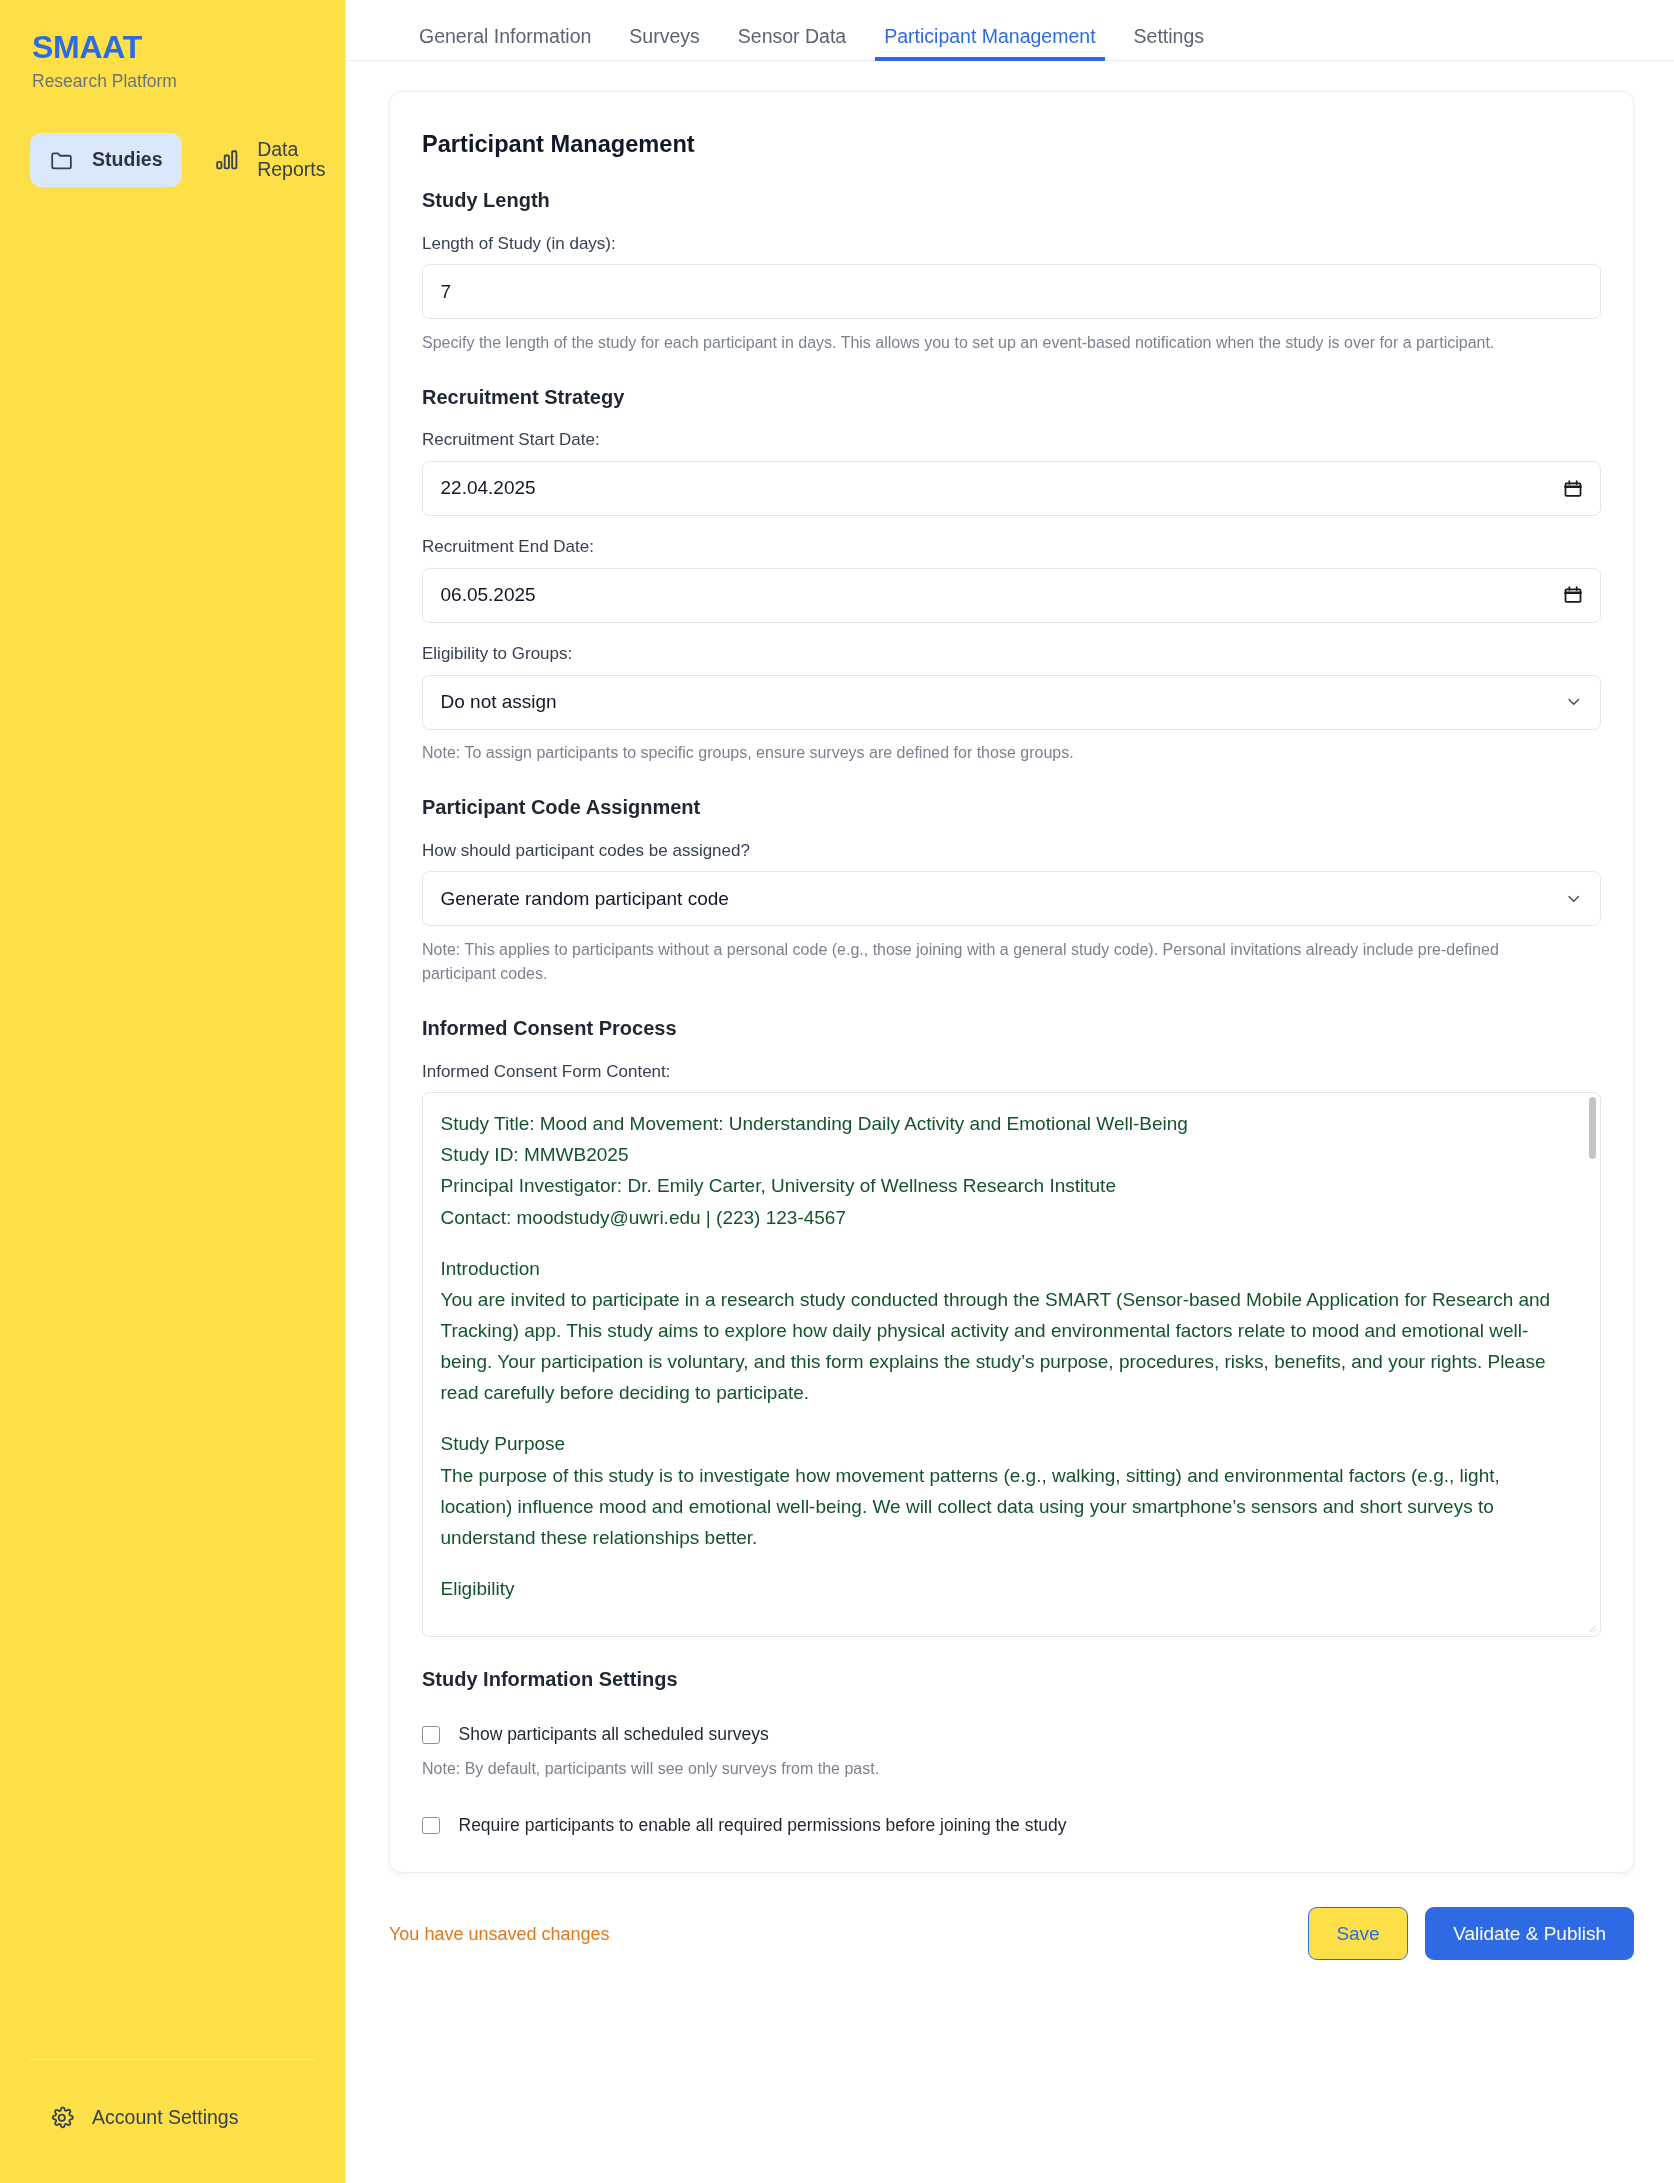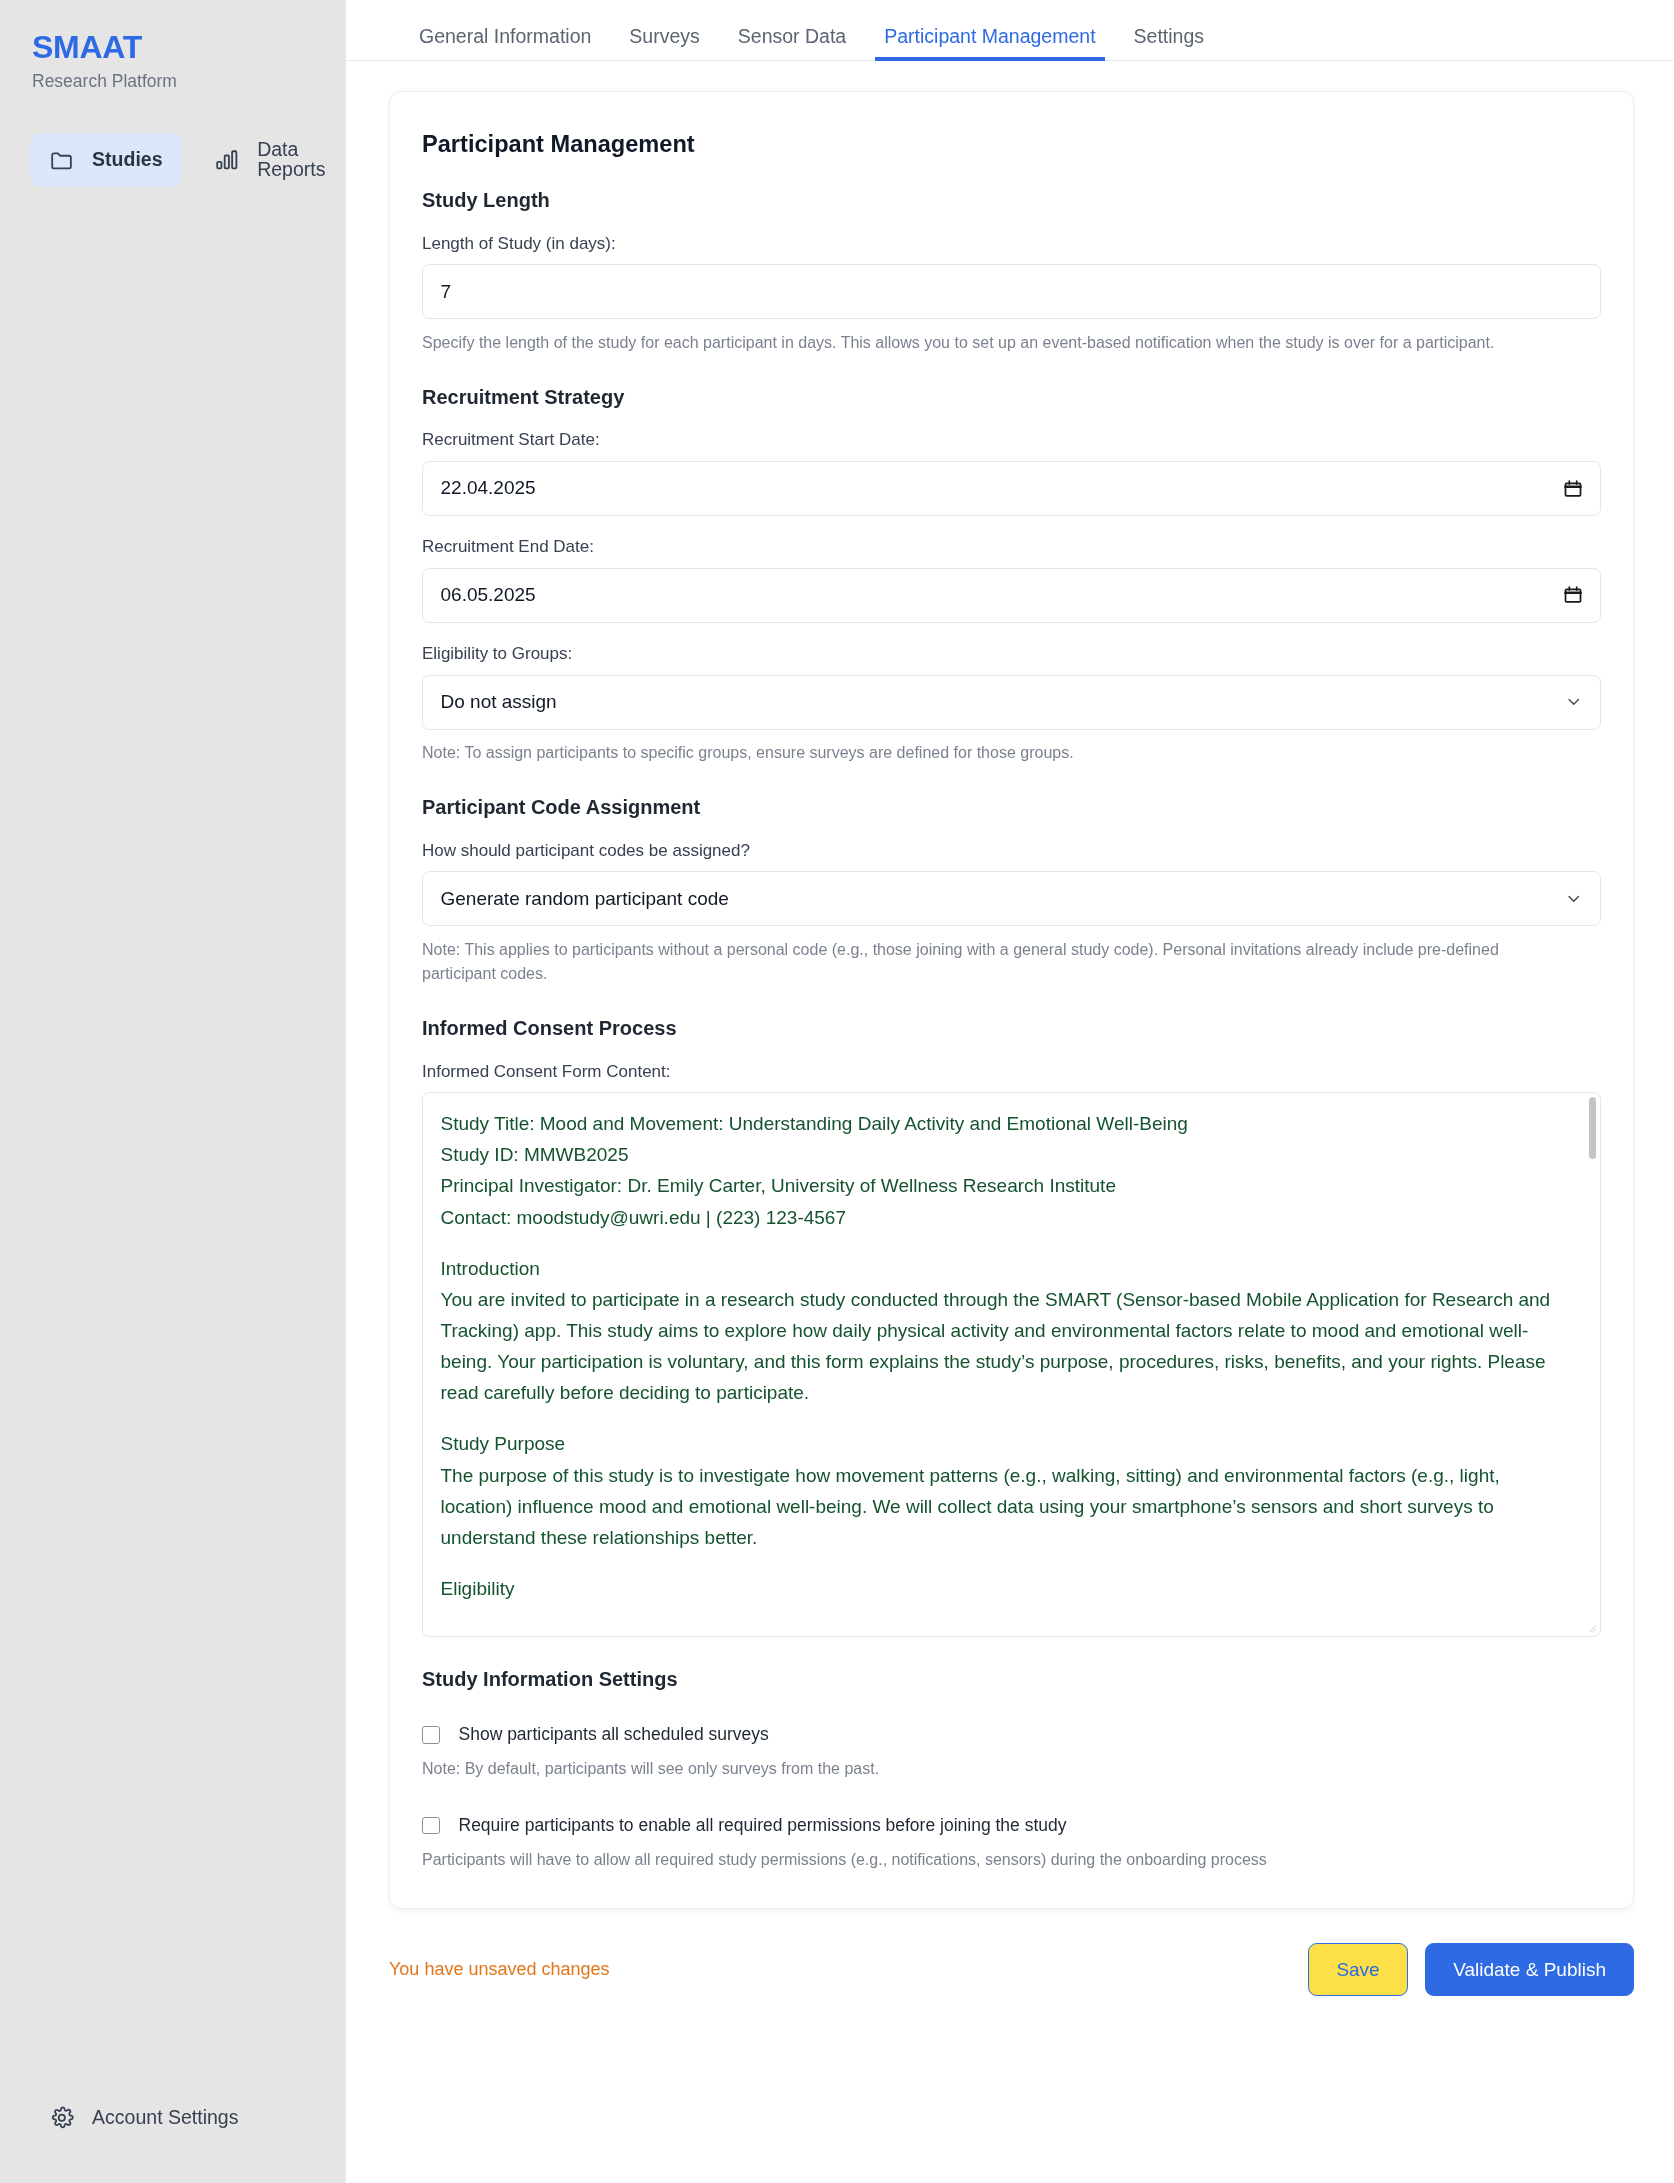--- a/index.html
+++ b/index.html
@@ -9,21 +9,21 @@
     background: #ffffff;
     font-family: "Liberation Sans", sans-serif;
     -webkit-font-smoothing: antialiased;
   }
   .app { display: flex; width: 1674px; height: 2183px; }
 
   
   .sidebar {
     width: 346px;
     flex: 0 0 346px;
-    background: #e5e5e5;
+    background: #fde047;
     border-right: 1.3px solid #e8eaee;
     display: flex;
     flex-direction: column;
     padding-top: 30px;
   }
   .brand { padding: 0 32px; }
   .brand-title {
     font-size: 32px;
     font-weight: bold;
     color: #2d6ae3;
@@ -450,21 +450,20 @@
         <div class="check-row">
           <span class="checkbox"></span>
           <span class="check-label">Show participants all scheduled surveys</span>
         </div>
         <p class="hint">Note: By default, participants will see only surveys from the past.</p>
 
         <div class="check-row">
           <span class="checkbox"></span>
           <span class="check-label">Require participants to enable all required permissions before joining the study</span>
         </div>
-        <p class="hint">Participants will have to allow all required study permissions (e.g., notifications, sensors) during the onboarding process</p>
 
       </section>
     </div>
 
     <div class="footer">
       <span class="unsaved">You have unsaved changes</span>
       <div class="footer-actions">
         <button class="btn btn-secondary">Save</button>
         <button class="btn btn-primary">Validate &amp; Publish</button>
       </div>

